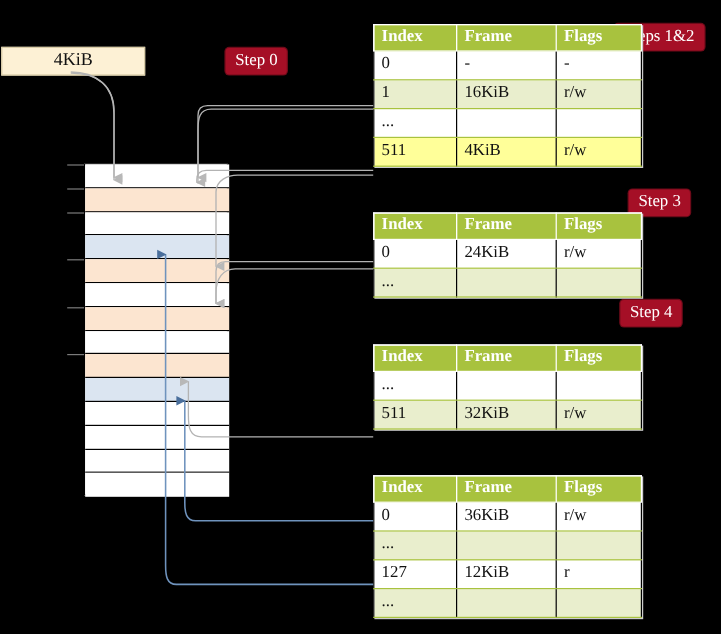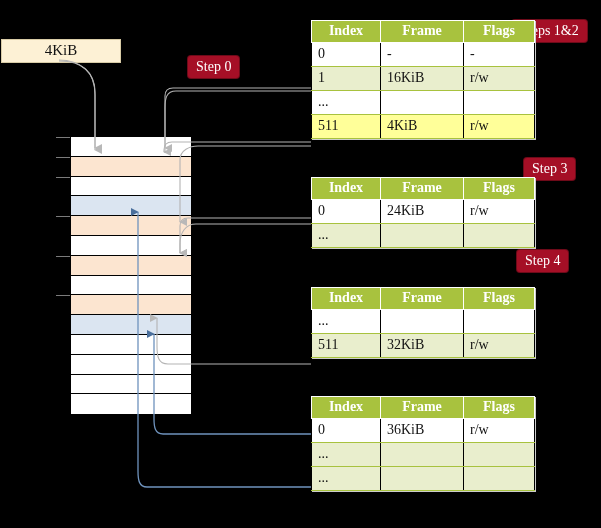--- a/index.html
+++ b/index.html
@@ -76,21 +76,21 @@
     border-collapse: collapse;
     background: #ffffff;
     font-size: 14px;
     color: #111111;
     box-shadow: 1px 1px 0 0 #cccccc;
   }
   .ptable th {
     background: #a8c23e;
     color: #ffffff;
     font-weight: bold;
-    text-align: center;
+    text-align: left;
     padding: 2px 6px 3px 6px;
     border: 1px solid #ffffff;
     font-size: 14px;
     white-space: nowrap;
   }
   .ptable td {
     padding: 2px 6px 3px 6px;
     border-left: 1px solid #000000;
     border-right: 1px solid #000000;
     border-top: 1px solid #a8c23e;
@@ -118,21 +118,21 @@
 </style>
 </head>
 <body>
 
 <div id="canvas">
 
   <div class="topbox" style="left:1px; top:39px; width:118px; height:22px;">
     <span>4KiB</span>
   </div>
 
-  <div class="badge" style="left: 188px; top: 56px;">
+  <div class="badge" style="left: 188px; top: 40px;">
     <span>Step 0</span>
   </div>
   <div class="badge" style="left:512px; top:20px;">
     <span>Steps 1&amp;2</span>
   </div>
   <div class="badge" style="left:524px; top:158px;">
     <span>Step 3</span>
   </div>
   <div class="badge" style="left:517px; top:250px;">
     <span>Step 4</span>
@@ -249,20 +249,25 @@
       <tr class="plain">
         <td>0</td>
         <td>36KiB</td>
         <td>r/w</td>
       </tr>
       <tr class="alt">
         <td>...</td>
         <td></td>
         <td></td>
       </tr>
+      <tr class="plain">
+        <td>127</td>
+        <td>12KiB</td>
+        <td>r</td>
+      </tr>
       <tr class="alt">
         <td>...</td>
         <td></td>
         <td></td>
       </tr>
     </tbody>
   </table>
 
   <svg id="wires" viewBox="0 0 601 528">
     <defs>

